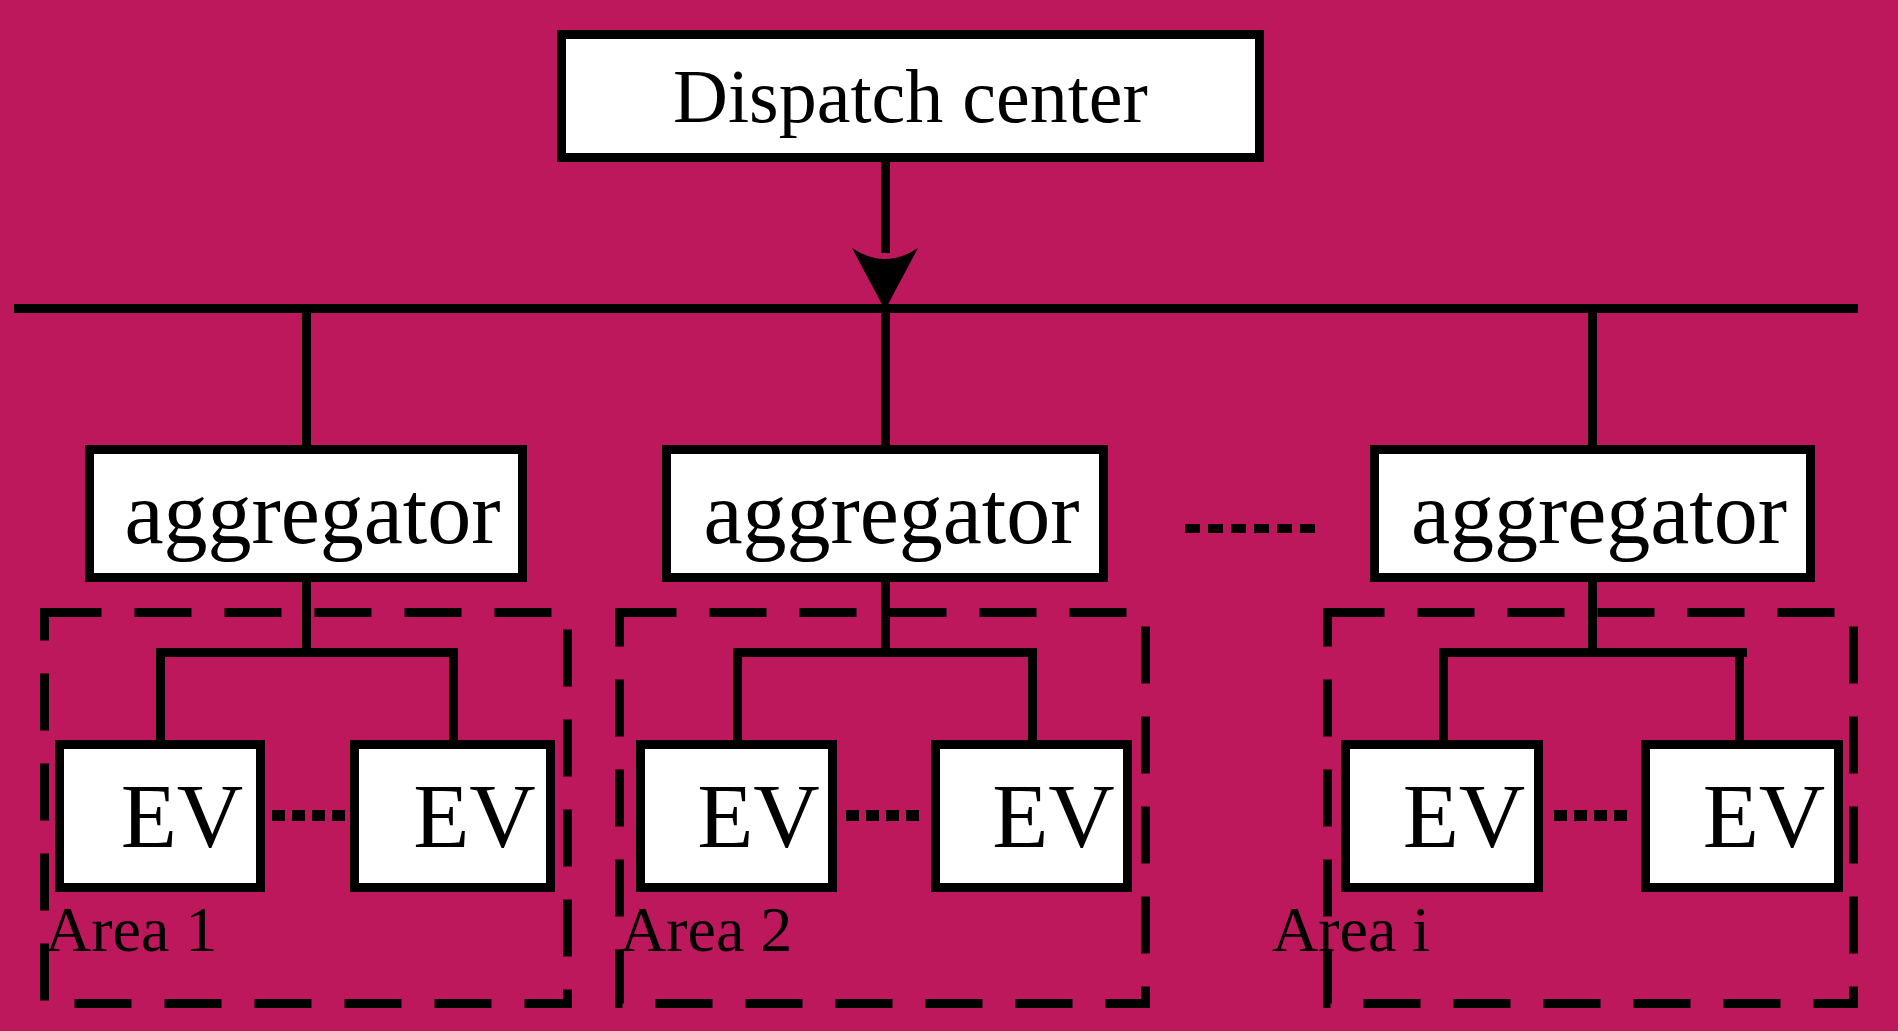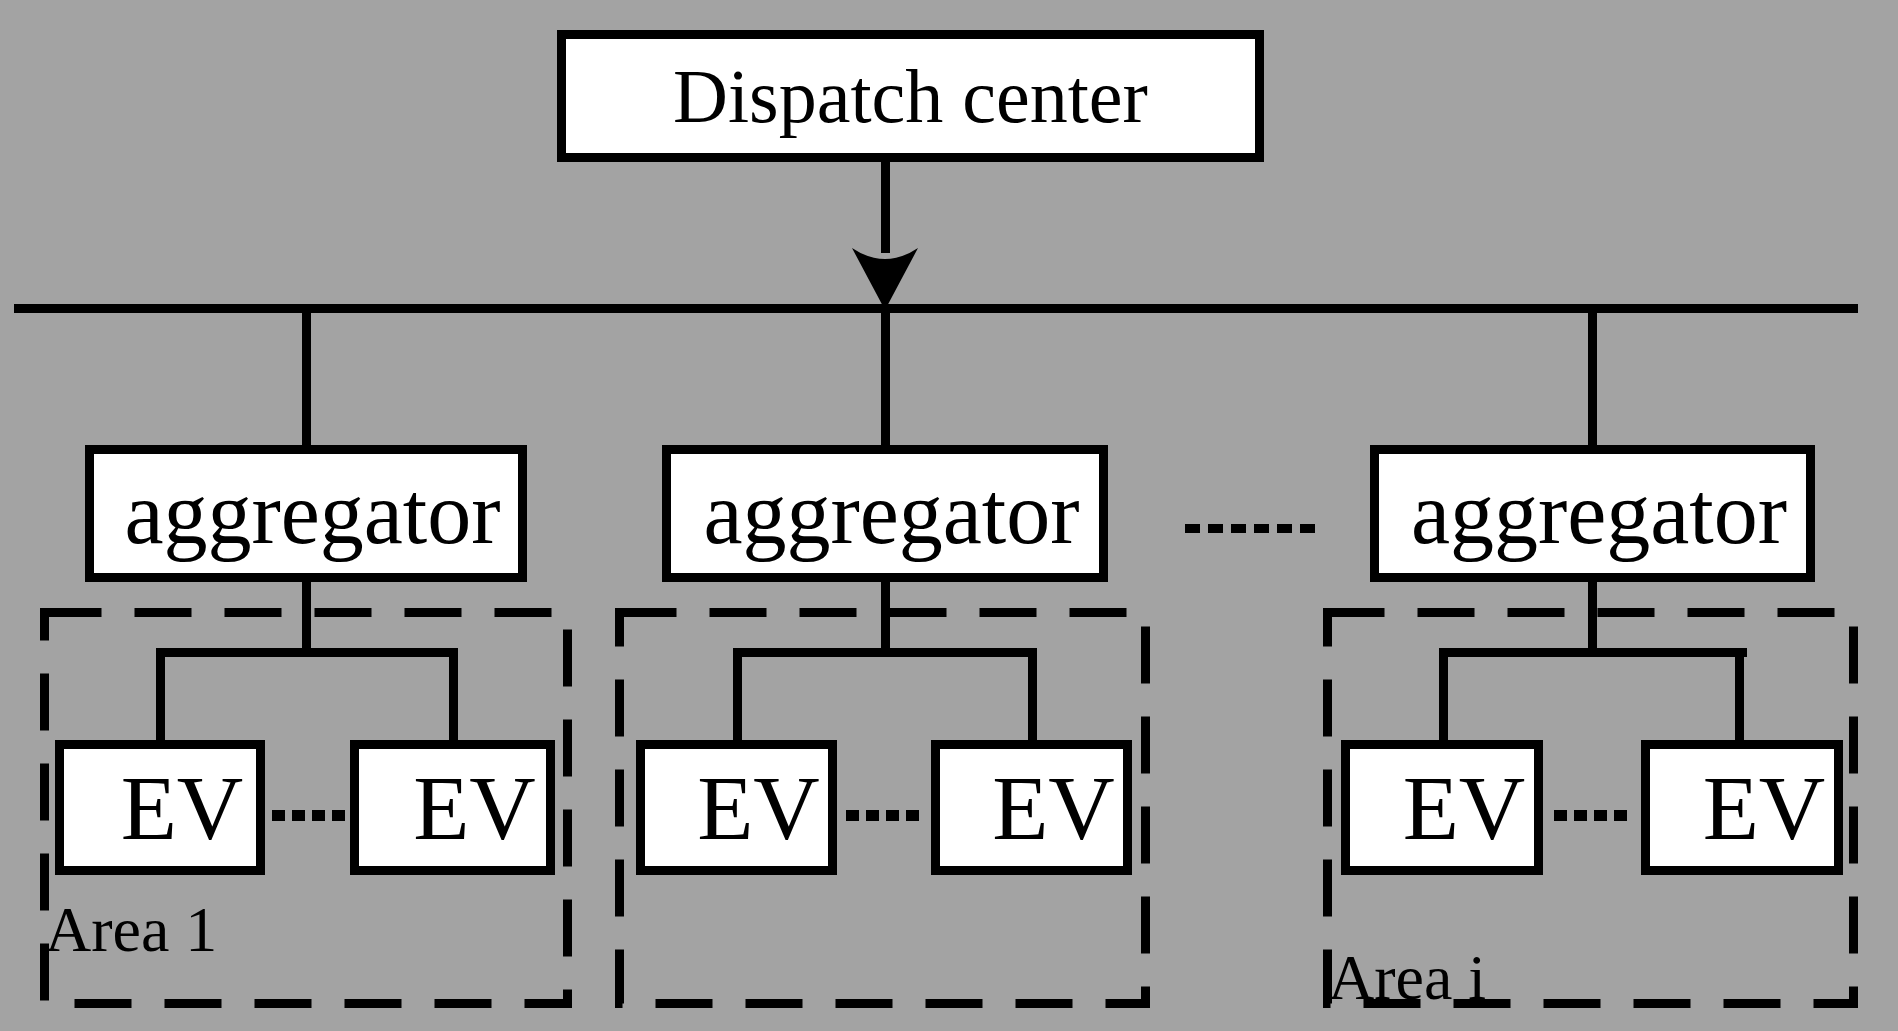--- a/index.html
+++ b/index.html
@@ -4,42 +4,42 @@
 <style>
   html, body {
     margin: 0;
     padding: 0;
     background: #ffffff;
   }
   #canvas {
     position: relative;
     width: 1898px;
     height: 1031px;
-    background: #a3a3a3;
+    background: #be185d;
     overflow: hidden;
     font-family: "Liberation Serif", "DejaVu Serif", serif;
     color: #000000;
   }
   .box {
     position: absolute;
     box-sizing: border-box;
     border: 9px solid #000000;
     background: #ffffff;
     display: flex;
     align-items: center;
     justify-content: center;
     text-align: center;
     line-height: 1;
   }
   .dispatch-box   { left: 557px; top: 30px;  width: 707px; height: 132px; font-size: 76px; }
   .agg-box        { top: 445px;  height: 137px; font-size: 88px; padding-left: 13px; }
   .agg-1 { left: 85px;   width: 442px; }
   .agg-2 { left: 662px;  width: 446px; }
   .agg-3 { left: 1370px; width: 445px; }
-  .ev-box         { top: 740px;  height: 135px; font-size: 92px; padding-left: 44px; }
+  .ev-box         { top: 740px;  height: 152px; font-size: 92px; padding-left: 44px; }
   .ev-a1-l { left: 55px;   width: 210px; }
   .ev-a1-r { left: 350px;  width: 205px; }
   .ev-a2-l { left: 636px;  width: 201px; }
   .ev-a2-r { left: 931px;  width: 201px; }
   .ev-a3-l { left: 1341px; width: 202px; }
   .ev-a3-r { left: 1641px; width: 202px; }
 
   .line { position: absolute; background: #000000; }
   .arrow-stem  { left: 881px; top: 161px; width: 9px; height: 92px; }
   .arrow-head  { position: absolute; left: 852px; top: 248px; width: 66px; height: 62px; }
@@ -75,21 +75,21 @@
 
   .area-label {
     position: absolute;
     top: 898px;
     height: 64px;
     font-size: 64px;
     line-height: 64px;
   }
   .area-label-1 { left: 45px;   width: 522px; }
   .area-label-2 { left: 620px;  width: 525px; }
-  .area-label-3 { left: 1328px; width: 525px; margin-top: 48px; }
+  .area-label-3 { left: 1272px; width: 525px; }
 </style>
 </head>
 <body>
 
 <div id="canvas">
 
   <div class="box dispatch-box">
     <span>Dispatch center</span>
   </div>
 
@@ -158,15 +158,16 @@
   </div>
   <div class="box ev-box ev-a3-r">
     <span>EV</span>
   </div>
 
   <div class="h-ellipsis ev-ellipsis ev-dots-1"></div>
   <div class="h-ellipsis ev-ellipsis ev-dots-2"></div>
   <div class="h-ellipsis ev-ellipsis ev-dots-3"></div>
 
   <div class="area-label area-label-1">Area 1</div>
+  <div class="area-label area-label-2">Area 2</div>
   <div class="area-label area-label-3">Area i</div>
 
 </div>
 
 </body></html>

